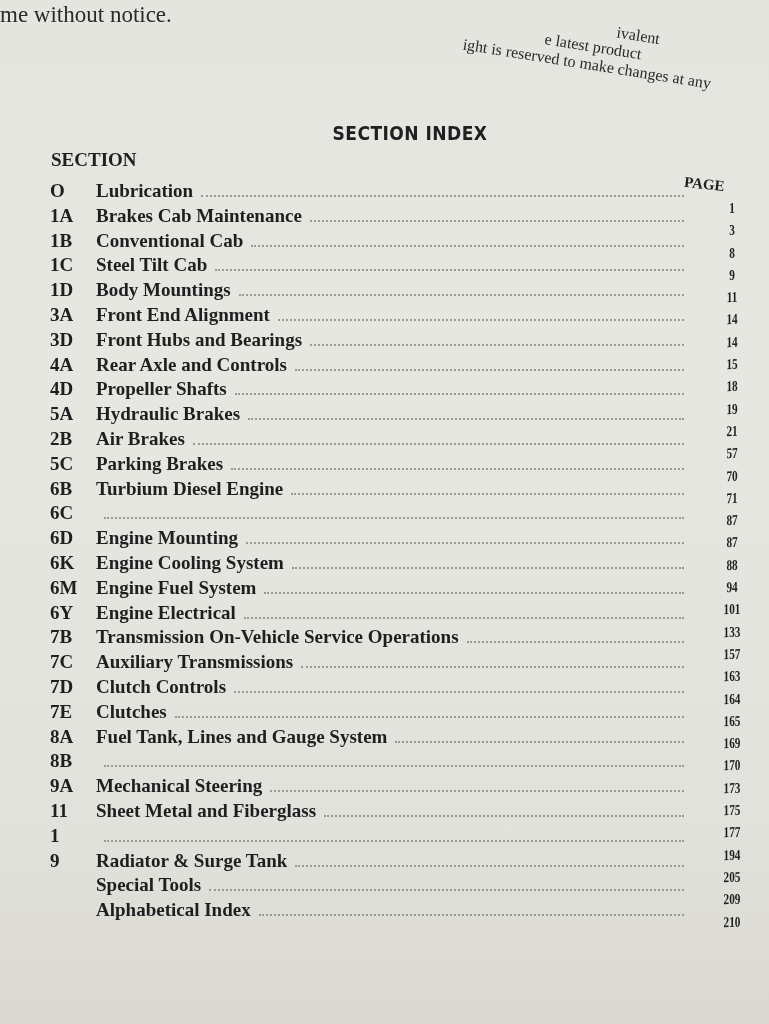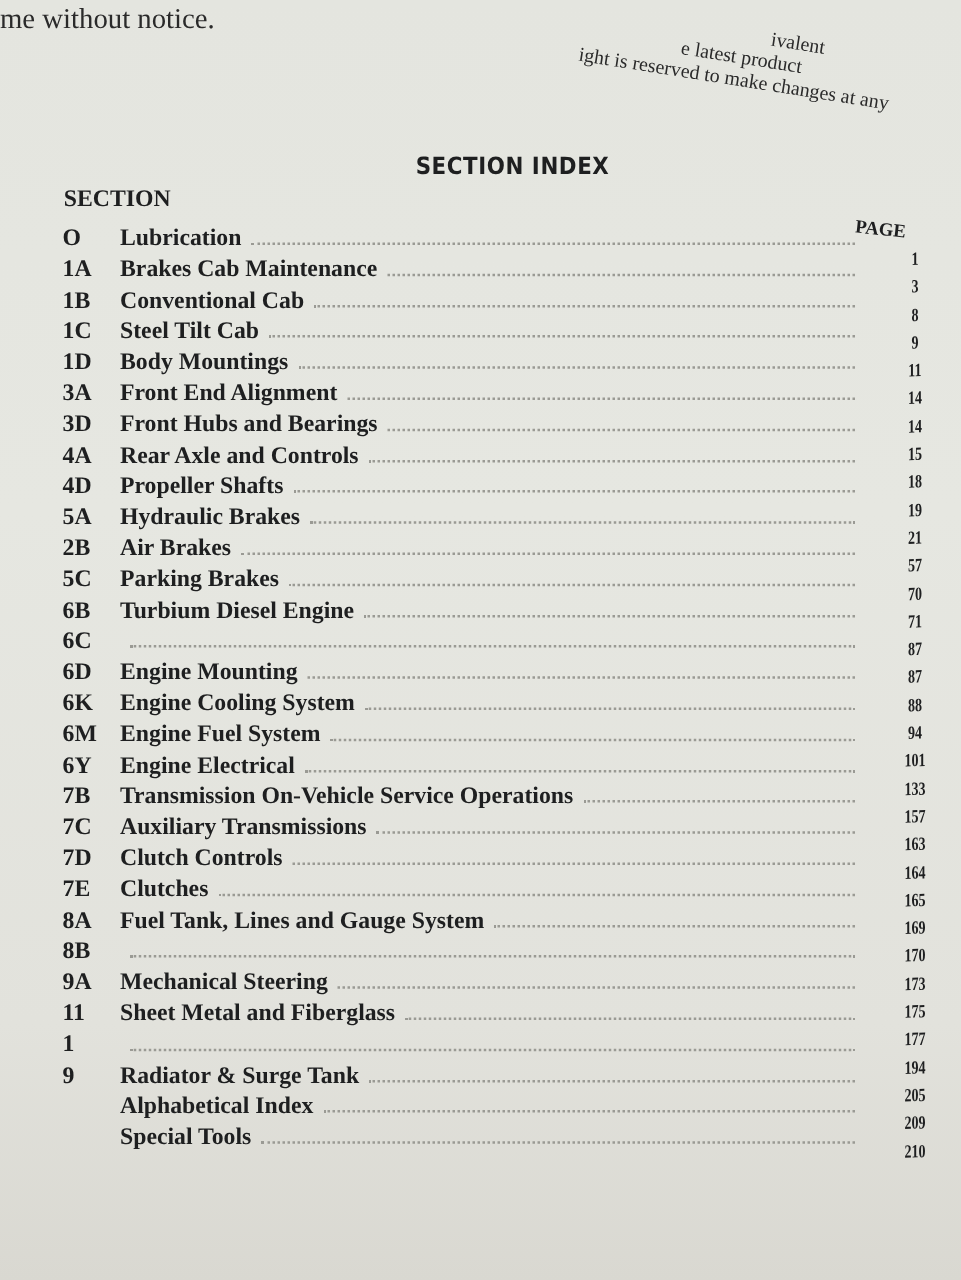--- a/index.html
+++ b/index.html
@@ -174,26 +174,26 @@
       <span class="code">1</span>
       <span class="dots"></span>
     </div>
     <div class="row">
       <span class="code">9</span>
       <span class="name">Radiator &amp; Surge Tank</span>
       <span class="dots"></span>
     </div>
     <div class="row">
       <span class="code"></span>
+      <span class="name">Special Tools</span>
+      <span class="dots"></span>
+    </div>
+    <div class="row">
+      <span class="code"></span>
       <span class="name">Alphabetical Index</span>
-      <span class="dots"></span>
-    </div>
-    <div class="row">
-      <span class="code"></span>
-      <span class="name">Special Tools</span>
       <span class="dots"></span>
     </div>
   </div>
 <div class="pages" id="pages">
     <div class="pg">1</div>
     <div class="pg">3</div>
     <div class="pg">8</div>
     <div class="pg">9</div>
     <div class="pg">11</div>
     <div class="pg">14</div>

